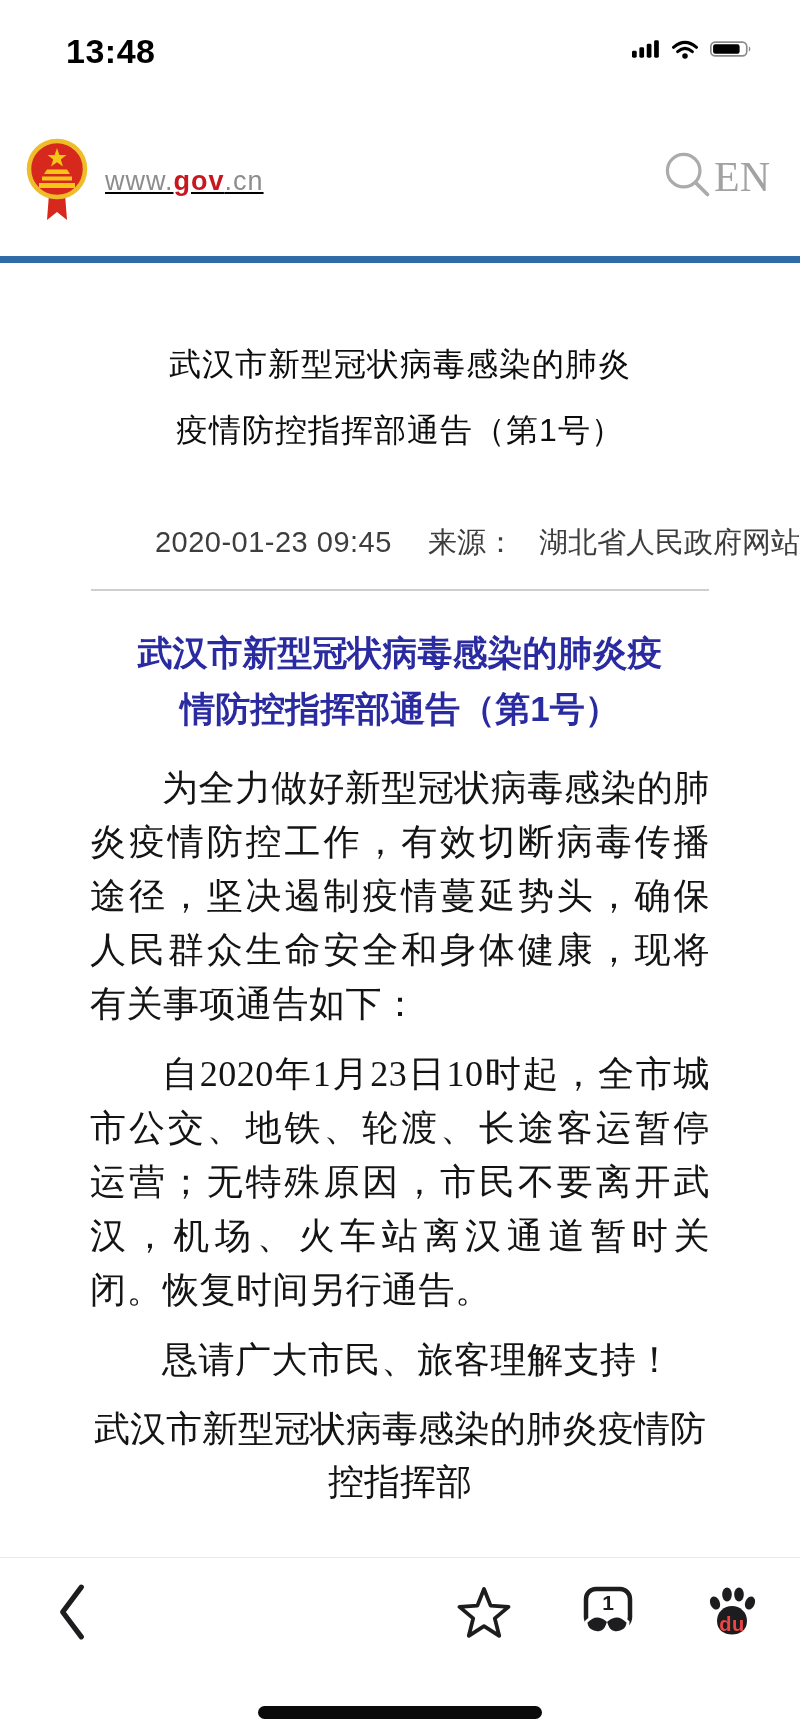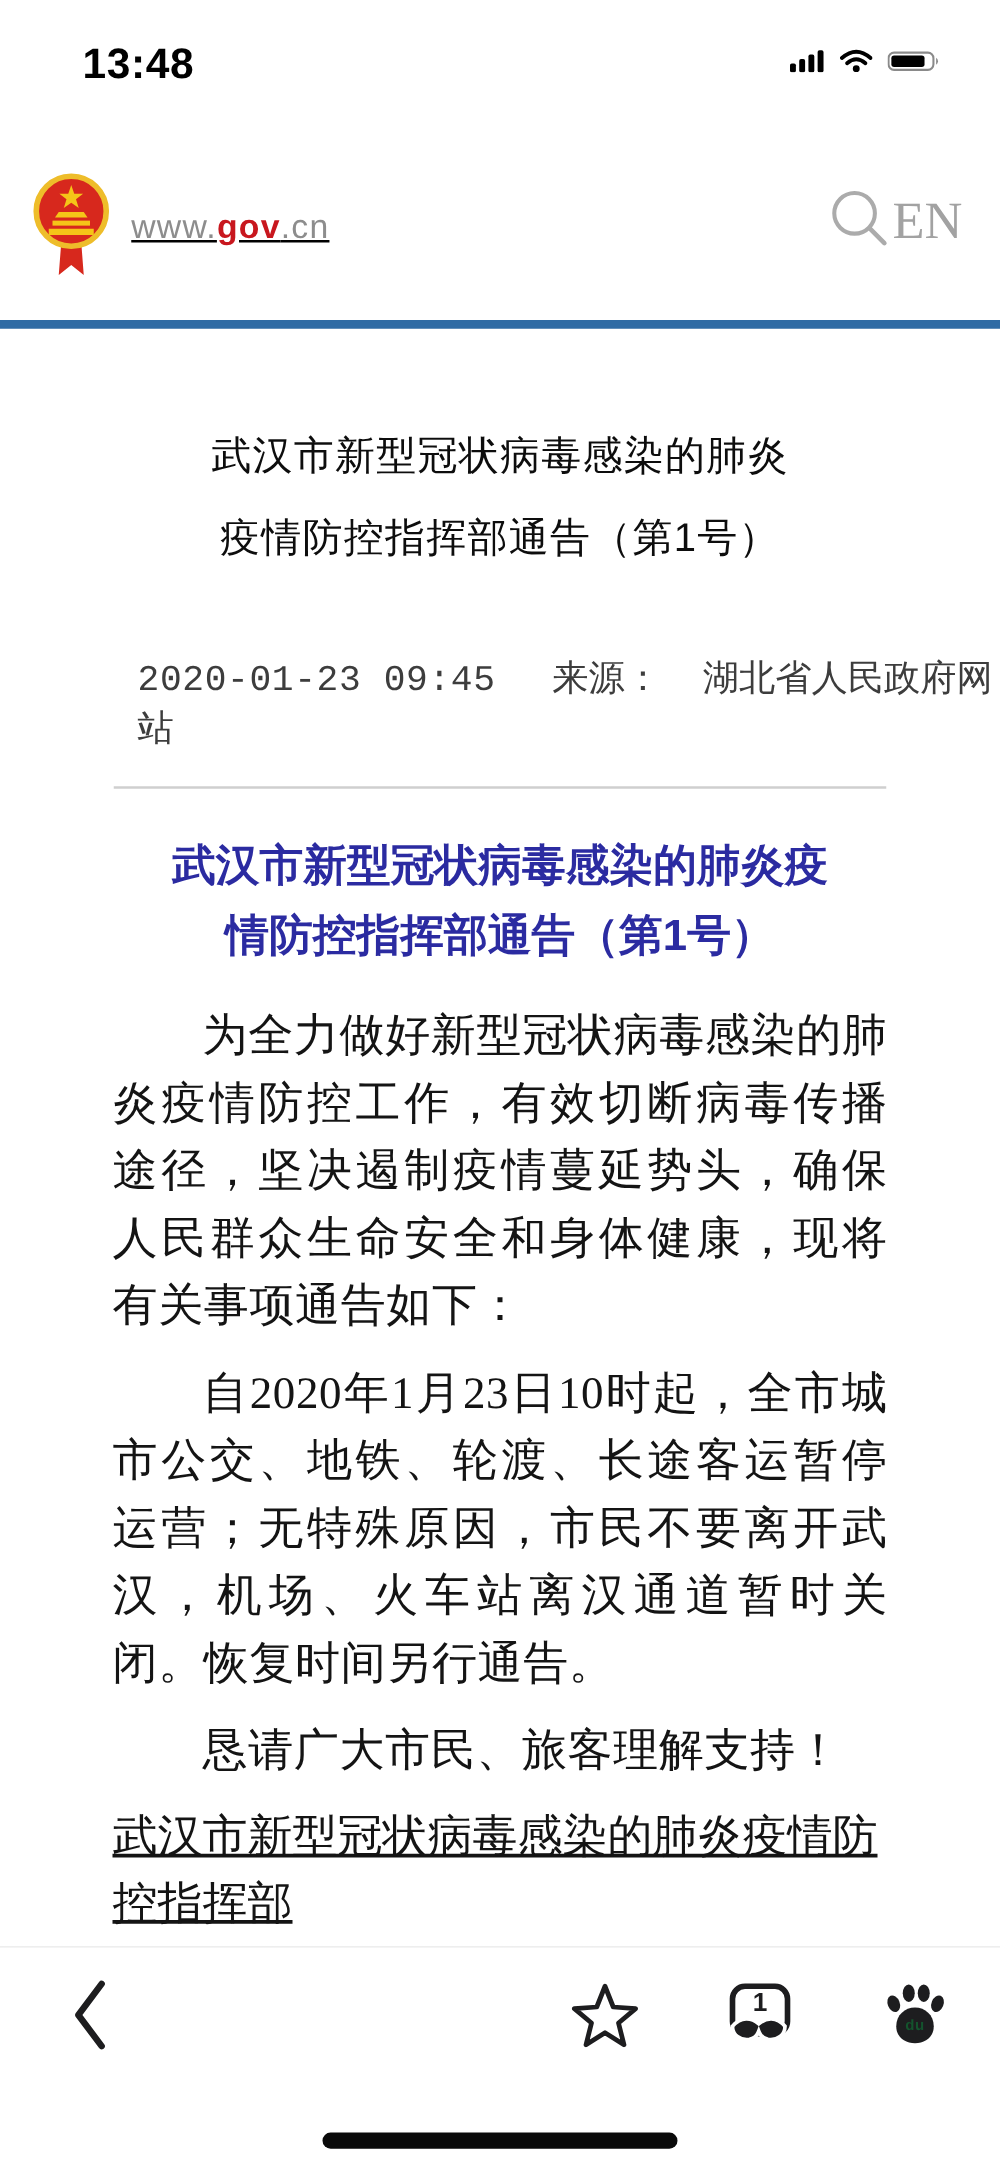--- a/index.html
+++ b/index.html
@@ -34,58 +34,58 @@
   .blue-bar { height:7px; background:#2f6ba4; }
 
   
   .article { padding-top:68px; }
   .article-title {
     text-align:center; font-size:32px; font-weight:500; color:#0d0d0d;
     line-height:66px; letter-spacing:1px; white-space:pre-line;
   }
   .article-meta {
     margin-top:60px; padding-left:110px;
-    font-family:Liberation Mono, monospace;
-    font-size:29px; color:#3d3d3d;
+    font-family:Liberation Sans, sans-serif;
+    font-size:29px; color:#3d3d3d;text-align:right;
   }
   .article-meta .meta-date { letter-spacing:.5px; }
   .article-meta .meta-source-label { margin-left:28px; }
   .article-meta .meta-source { margin-left:16px; }
   .divider { margin:26px 91px 0 91px; border:none; border-top:2px solid #cfcfcf; }
   .article-subtitle {
     margin-top:34px; text-align:center; font-size:35px; font-weight:700;
     color:#2b2ba1; line-height:56px; white-space:pre-line;
   }
   .article-body { margin:24px 90px 0 90px; width:620px;
     font-family:"Liberation Serif","DejaVu Serif",serif; color:#141414; }
   .body-para {
     font-size:36px; line-height:54px; letter-spacing:.5px;
     text-align:justify; text-indent:72px; margin-bottom:16px;
   }
   .closing-para { text-align:left; }
-  .signature { margin-top:10px; text-align:left;text-decoration:underline; }
+  .signature { margin-top:10px; text-align:center; }
   .sig-name { font-size:36px; line-height:53px; }
   .sig-date { font-size:36px; line-height:53px; }
 
   
   .toolbar {
     position:absolute; left:0; right:0; bottom:0; height:174px;
     background:#fff; border-top:1px solid #e9e9e9;
   }
   .toolbar-row { display:flex; align-items:center; padding:28px 41px 0 45px; }
   .tb-group { margin-left:auto; display:flex; align-items:center; gap:70px; }
   .tb-btn { width:54px; height:52px; display:flex; align-items:center; justify-content:center; position:relative; }
   .tabs-btn .tab-count {
     position:absolute; top:5px; left:0; width:100%; text-align:center;
     font-size:21px; font-weight:700; color:#1d1d1f;
   }
   .tabs-btn .mask-icon { position:absolute; left:3px; bottom:-1px; }
   .baidu-du {
     position:absolute; left:0; top:27px; width:100%; text-align:center;
-    font-size:12px; font-weight:700; color:#14532d; letter-spacing:.5px;
+    font-size:20px; font-weight:700; color:#ef4444; letter-spacing:.5px;
   }
   .home-indicator {
     position:absolute; left:258px; bottom:12px; width:284px; height:13px;
     border-radius:7px; background:#0a0a0a;
   }
 </style>
 </head>
 <body>
 
 <div class="screen">

